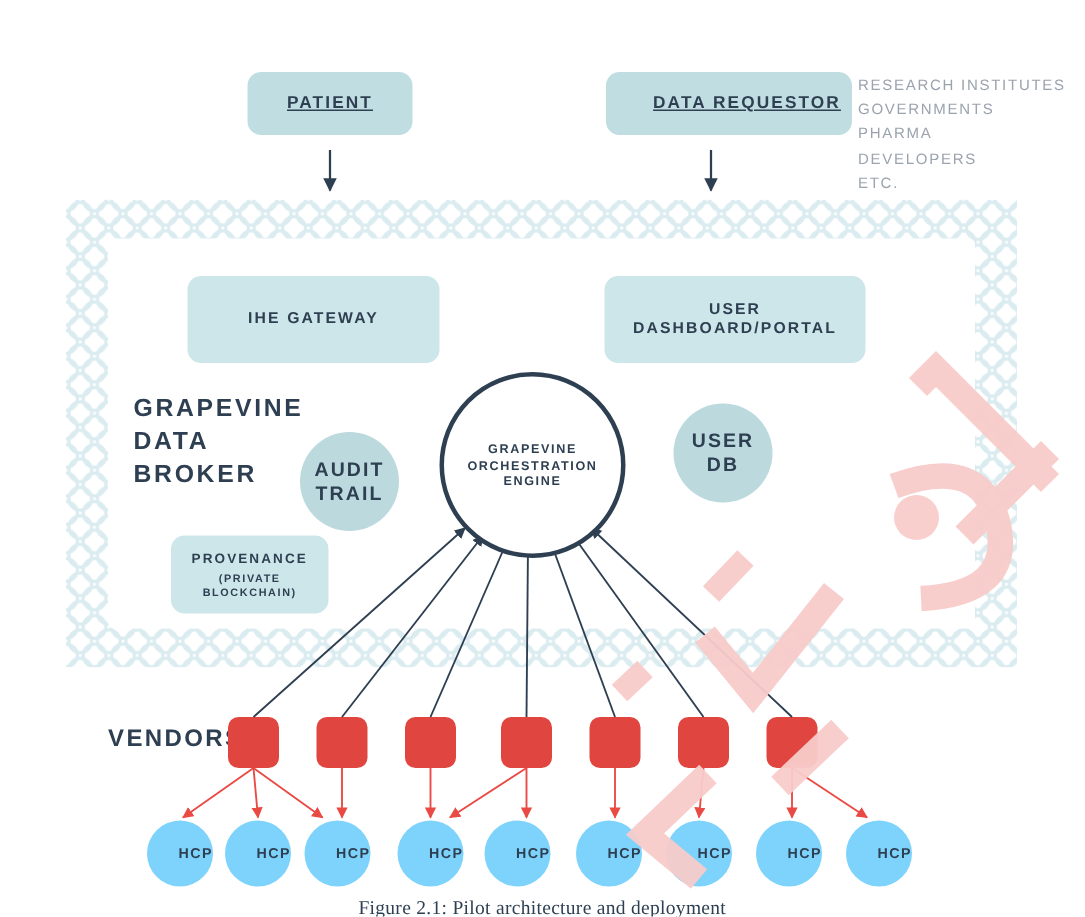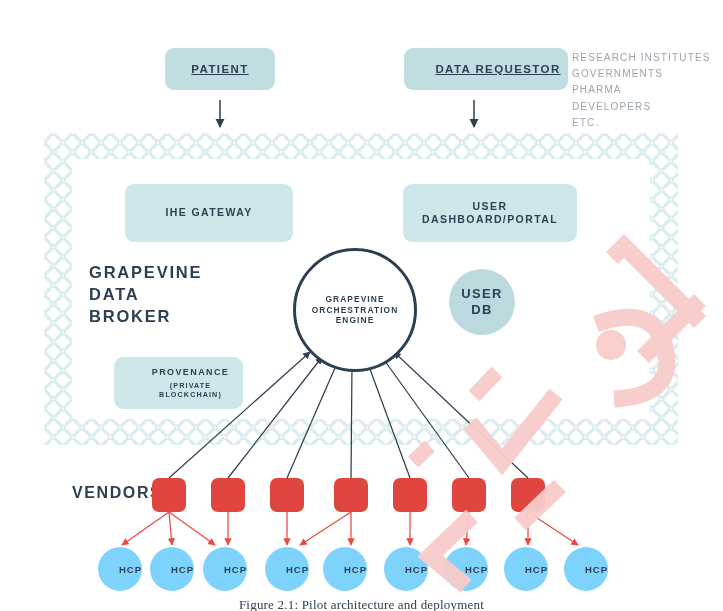--- a/index.html
+++ b/index.html
@@ -56,21 +56,21 @@
 
   
   .innerbox{
     position:absolute;background:#cde6e9;border-radius:9px;
     display:flex;align-items:center;justify-content:center;
     font-size:10.5px;
   }
   #ihe-gateway{left:125px;top:184px;width:168px;height:58px;}
   #user-dashboard{left:403px;top:184px;width:174px;height:58px;}
   #provenance-box{left:114px;top:357px;width:105px;height:52px;
-                  flex-direction:column;font-size:9px;padding-left:24px;}
+                  flex-direction:column;font-size:9px;}
   #provenance-box .sub{font-size:7.2px;letter-spacing:1.1px;margin-top:2px;}
 
   
   .softcircle{
     position:absolute;background:#bcdade;border-radius:50%;
     display:flex;align-items:center;justify-content:center;
     font-size:13px;
   }
   #audit-trail{left:200px;top:288px;width:66px;height:66px;}
   #user-db{left:449px;top:269px;width:66px;height:66px;}
@@ -162,20 +162,24 @@
   <div class="innerbox lbl" id="user-dashboard">
     <span>USER DASHBOARD/PORTAL</span>
   </div>
 
   <div class="innerbox lbl" id="provenance-box">
     <span>PROVENANCE</span>
     <span class="sub">(PRIVATE
 BLOCKCHAIN)</span>
   </div>
 
+  <div class="softcircle lbl" id="audit-trail">
+    <span>AUDIT
+TRAIL</span>
+  </div>
 
   <div class="softcircle lbl" id="user-db">
     <span>USER DB</span>
   </div>
 
 
   <div id="engine-circle" class="lbl">
     <span>GRAPEVINE
 ORCHESTRATION
 ENGINE</span>

